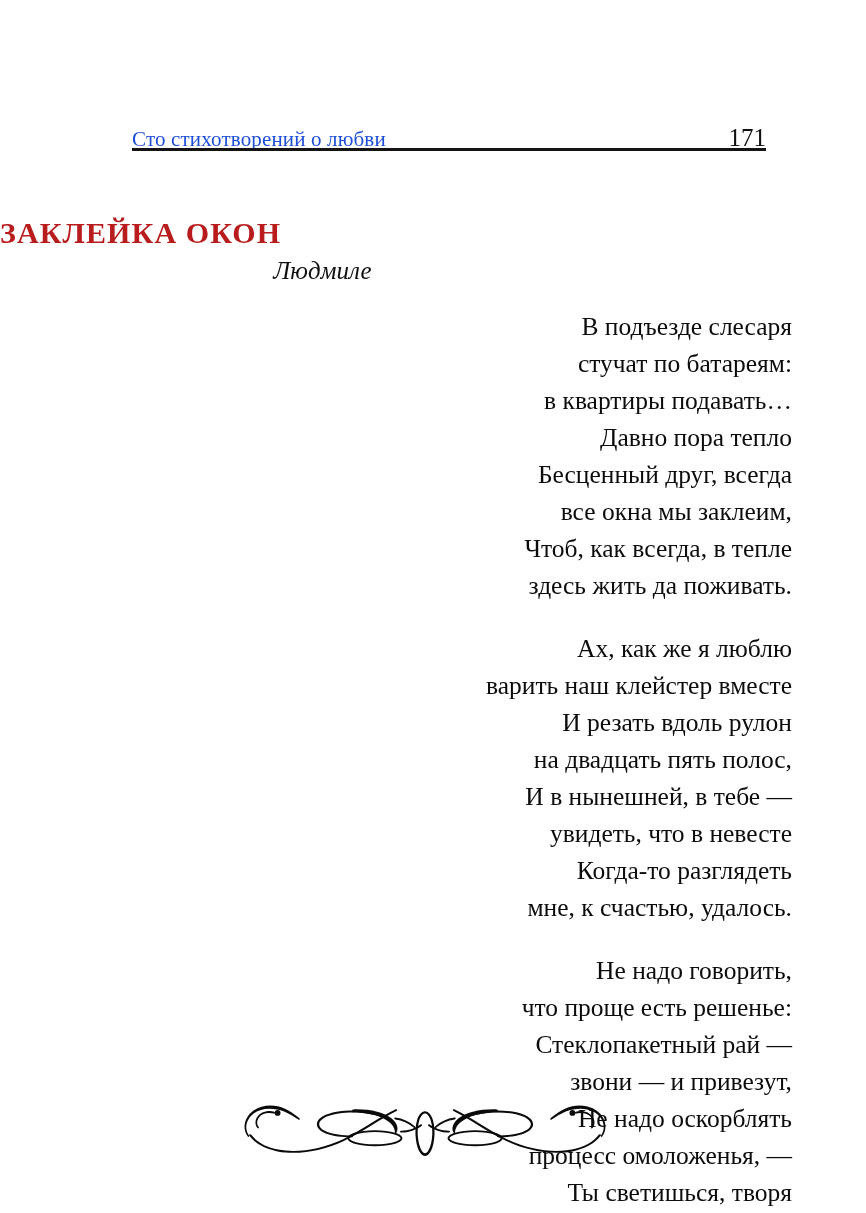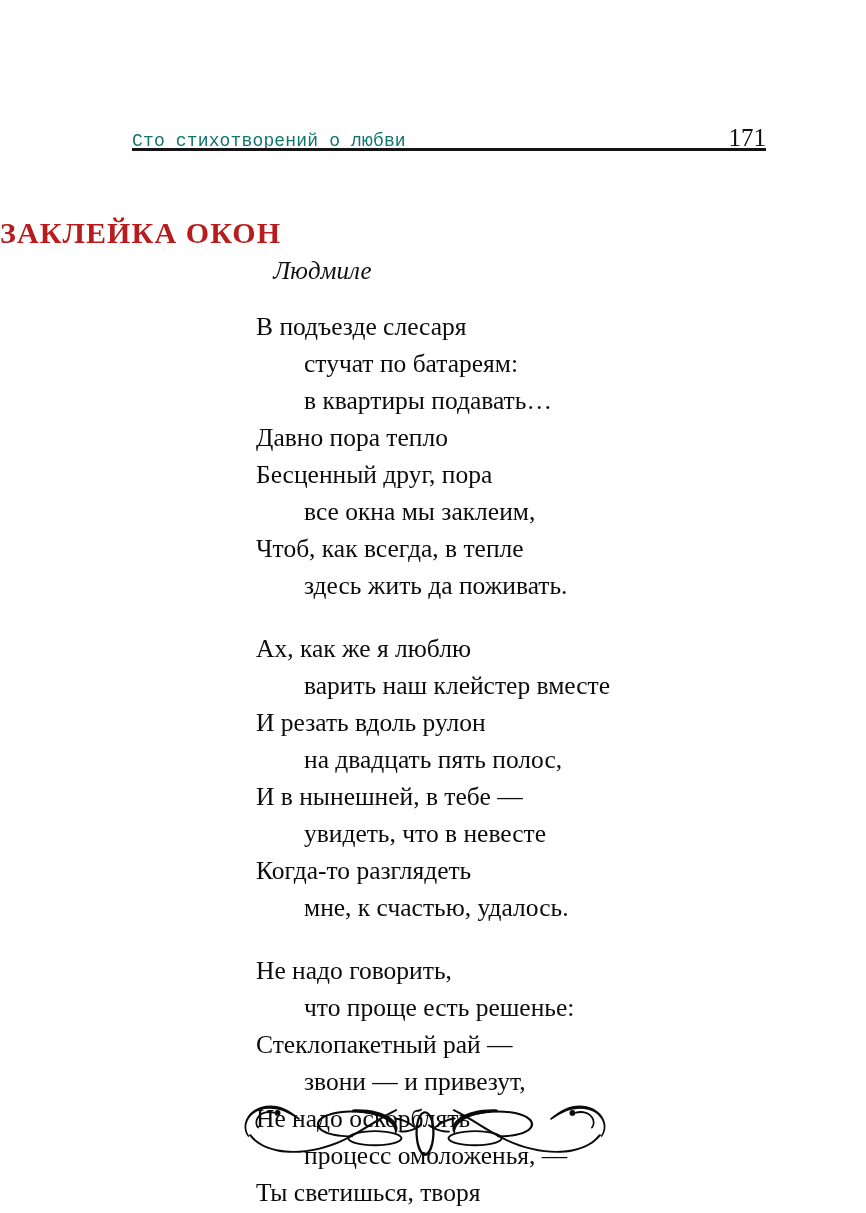--- a/index.html
+++ b/index.html
@@ -31,26 +31,26 @@
     position: absolute;
     left: 132px;
     top: 104px;
     width: 634px;
     height: 34px;
     display: flex;
     align-items: baseline;
     justify-content: space-between;
   }
   .running-head-title {
-    font-family: Liberation Mono, monospace;
-    font-size: 18px;
+    font-family: Liberation Serif, serif;
+    font-size: 21px;
     line-height: 1;
     letter-spacing: 0.15px;
     white-space: nowrap;
-    color: #0f766e;
+    color: #1d4ed8;
   }
   .running-head-folio {
     font-family: "Liberation Serif", "DejaVu Serif", serif;
     font-size: 25px;
     line-height: 1;
     color: #111111;
     white-space: nowrap;
     margin-top: 21px;
   }
   .head-rule {
@@ -92,20 +92,21 @@
 
   
   .poem-body {
     position: absolute;
     left: 252px;
     top: 308px;
     width: 540px;
   }
   .stanza {
     margin: 0 0 26px 4px;
+    text-align: right;
   }
   .stanza:last-child {
     margin-bottom: 0;
   }
   .verse-line {
     font-family: "Liberation Serif", "DejaVu Serif", serif;
     font-size: 25.5px;
     line-height: 37px;
     white-space: pre;
     color: #0c0c0c;
@@ -143,21 +144,21 @@
   <h1 class="poem-title">ЗАКЛЕЙКА ОКОН</h1>
 
   <div class="dedication">Людмиле</div>
 
   <div class="poem-body">
       <div class="stanza">
         <div class="verse-line">В подъезде слесаря</div>
         <div class="verse-line indent">стучат по батареям:</div>
         <div class="verse-line indent">в квартиры подавать…</div>
         <div class="verse-line">Давно пора тепло</div>
-        <div class="verse-line">Бесценный друг, пора</div>
+        <div class="verse-line">Бесценный друг, всегда</div>
         <div class="verse-line indent">все окна мы заклеим,</div>
         <div class="verse-line">Чтоб, как всегда, в тепле</div>
         <div class="verse-line indent">здесь жить да поживать.</div>
       </div>
       <div class="stanza">
         <div class="verse-line">Ах, как же я люблю</div>
         <div class="verse-line indent">варить наш клейстер вместе</div>
         <div class="verse-line">И резать вдоль рулон</div>
         <div class="verse-line indent">на двадцать пять полос,</div>
         <div class="verse-line">И в нынешней, в тебе —</div>

